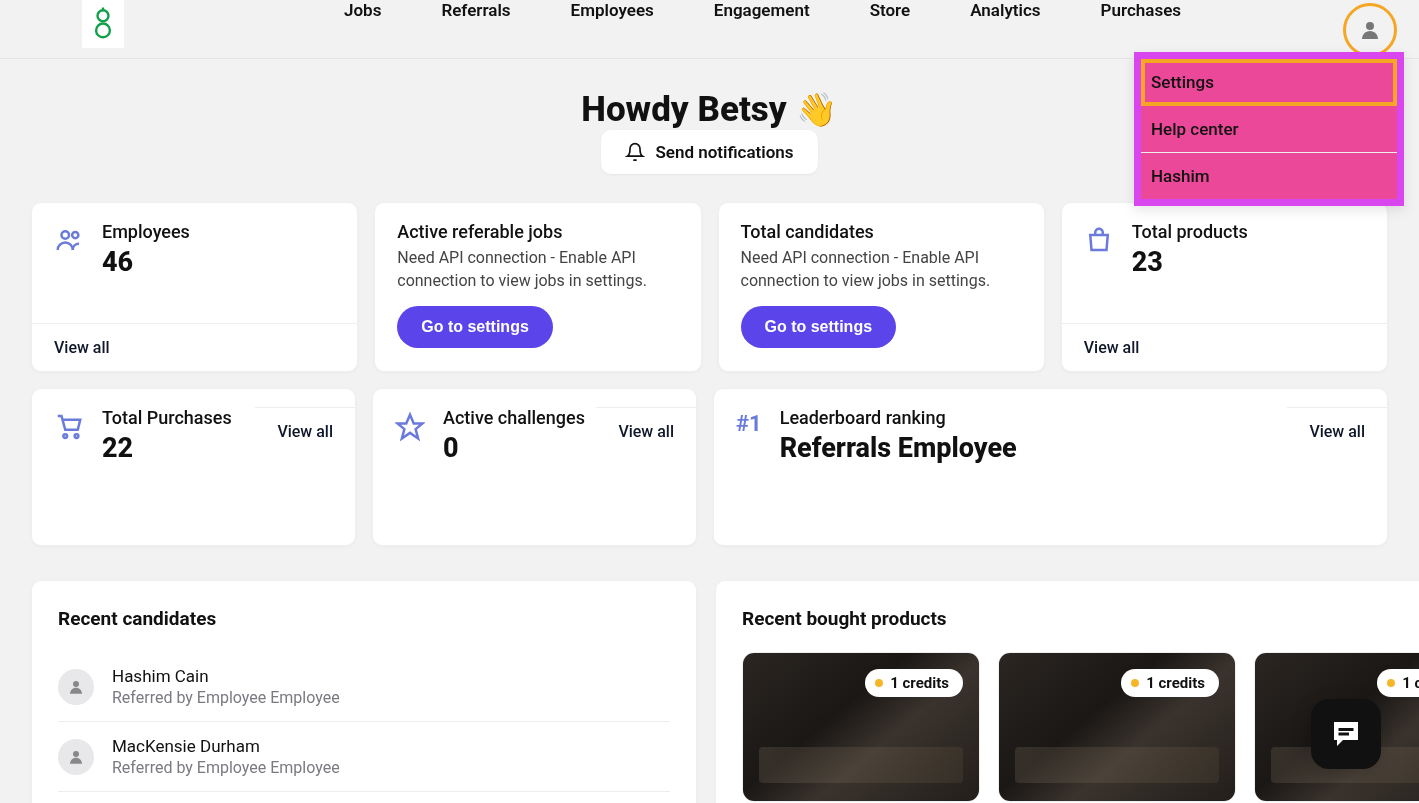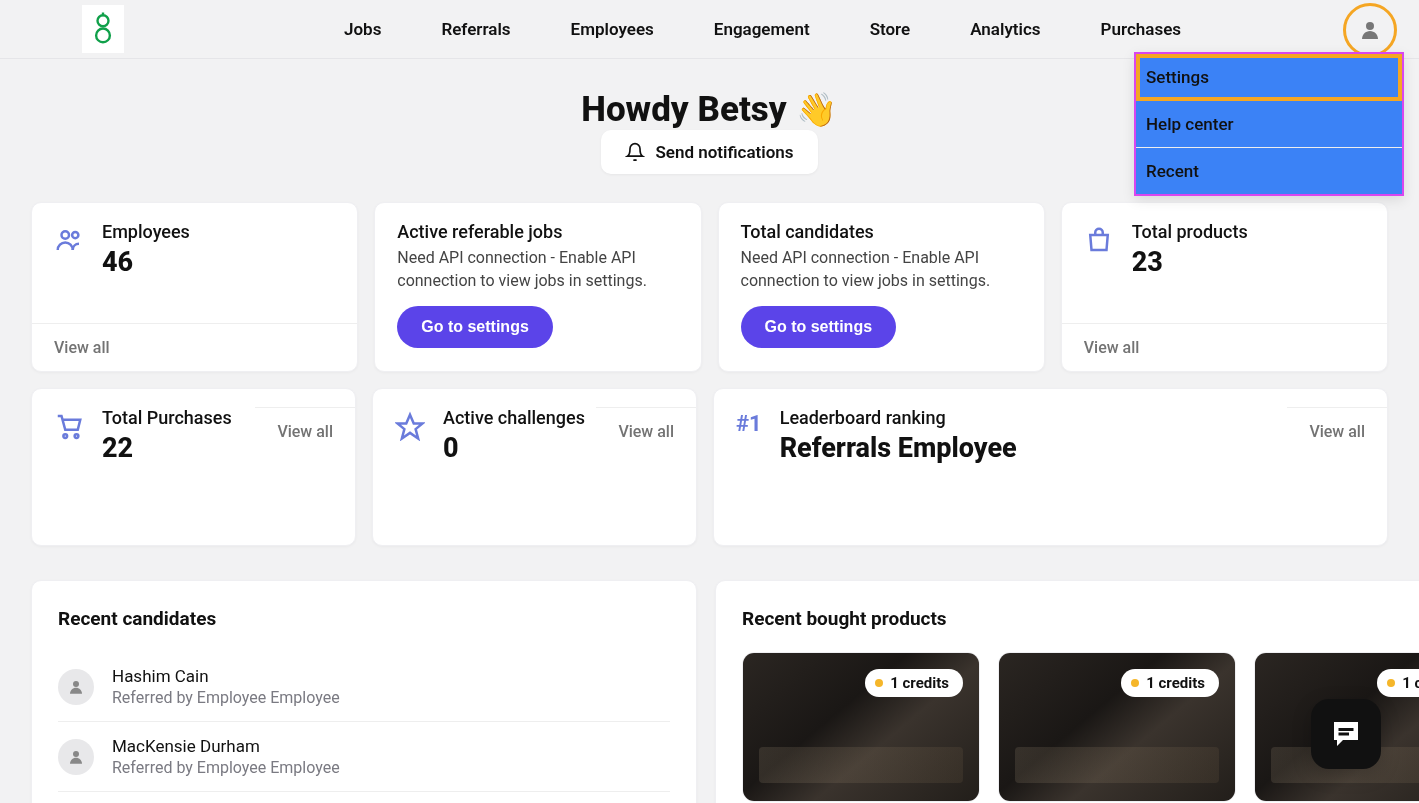--- a/index.html
+++ b/index.html
@@ -1,42 +1,42 @@
 <!DOCTYPE html>
 <html><head>
 <meta charset="utf-8">
 <style>
 * { margin:0; padding:0; box-sizing:border-box; }
 body { font-family: -apple-system, BlinkMacSystemFont, "Segoe UI", Roboto, Helvetica, Arial, sans-serif; background:#f2f2f3; color:#111; width:1419px; }
-.header { height:59px; background:#f2f2f3; border-bottom:1px solid #e5e5e8; display:flex; align-items:center; position:relative; }
+.header { height:59px; background:#f2f2f3; border-bottom:1px solid #e5e5e8; display:flex; position:relative; }
 .logo { width:42px; height:48px; background:#fff; margin-left:82px; display:flex; align-items:center; justify-content:center; }
 .logo svg { width:22px; height:34px; }
 .nav { display:flex; gap:0; margin-left:190px; }
 .nav-item { font-size:17px; font-weight:600; color:#111; padding:0 30px; cursor:pointer; }
 .avatar-wrap { position:absolute; right:22px; top:3px; width:54px; height:54px; border-radius:50%; border:3px solid #f5a623; display:flex; align-items:center; justify-content:center; cursor:pointer; }
 .avatar-inner { width:26px; height:26px; display:flex; align-items:center; justify-content:center; }
-.dropdown { position:absolute; top:52px; right:15px; width:270px; background:#3b82f6; box-shadow:0 4px 12px rgba(0,0,0,.1); border:2px solid #d946ef; z-index:10; }
+.dropdown { position:absolute; top:52px; right:15px; width:270px; background:#ec4899; box-shadow:0 4px 12px rgba(0,0,0,.1); border:7px solid #d946ef; z-index:10; }
 .dropdown-item { padding:13px 10px; font-size:17px; font-weight:500; color:#111; cursor:pointer; border-bottom:1px solid #eee; }
 .dropdown-item:last-child{border-bottom:none;}
 .dropdown-item.highlighted { outline:4px solid #f5a623; outline-offset:-4px; }
 .container { padding:30px 31px 0 31px; max-width:1419px; }
 .greeting-row { display:flex; align-items:center; justify-content:space-between; margin-bottom:28px;flex-direction:column; }
 .greeting { font-size:35px; font-weight:800; color:#111; display:flex; align-items:center; gap:10px; }
 .greeting-emoji { font-size:33px; }
 .notif-btn { background:#fff; border-radius:10px; padding:12px 24px; display:flex; align-items:center; gap:10px; font-size:17px; font-weight:600; color:#111; cursor:pointer; box-shadow:0 1px 3px rgba(0,0,0,.05); }
 .cards-grid { display:grid; grid-template-columns:repeat(4, 1fr); gap:16px; margin-bottom:16px; }
 .card { background:#fff; border-radius:10px; padding:18px 22px 0 22px; display:flex; flex-direction:column; min-height:170px; box-shadow:0 1px 3px rgba(0,0,0,.04); border:1px solid #efeff2; }
 .card-top { display:flex; gap:18px; flex:1; }
 .card-icon { width:30px; height:30px; flex-shrink:0; margin-top:4px; }
 .card-title { font-size:18px; font-weight:500; color:#111; margin-bottom:4px; }
 .card-value { font-size:27px; font-weight:800; color:#111; line-height:1.2; }
 .card-desc { font-size:16px; font-weight:400; color:#444; line-height:1.45; }
 .card-btn { background:#5b44e9; color:#fff; border:none; border-radius:100px; padding:12px 24px; font-size:16px; font-weight:700; cursor:pointer; align-self:flex-start; margin-top:14px; }
 .card-footer { border-top:1px solid #eee; margin:0 -22px; padding:14px 22px; }
-.card-footer a { color:#737373; font-size:16px; font-weight:500; text-decoration:none; cursor:pointer; }
+.card-footer a { color:#0f172a; font-size:16px; font-weight:500; text-decoration:none; cursor:pointer; }
 .cards-row2 { display:grid; grid-template-columns:325px 325px 1fr; gap:16px; margin-bottom:34px; }
 .card-wide { background:#fff; border-radius:10px; padding:18px 22px 0 22px; display:flex; flex-direction:row; min-height:158px; box-shadow:0 1px 3px rgba(0,0,0,.04); border:1px solid #efeff2; }
 .leaderboard-icon { color:#6a7bdb; font-size:22px; font-weight:700; margin-top:4px; flex-shrink:0; }
 .bottom-row { display:grid; grid-template-columns:666px 1fr; gap:18px; }
 .panel { background:#fff; border-radius:10px; padding:26px 26px 0 26px; box-shadow:0 1px 3px rgba(0,0,0,.04); border:1px solid #efeff2; }
 .panel-title { font-size:19px; font-weight:700; color:#111; margin-bottom:22px; }
 .cand-item { display:flex; align-items:center; gap:18px; padding:14px 0; border-bottom:1px solid #eee; }
 .cand-item:first-of-type{padding-top:0;}
 .cand-item:last-child{border-bottom:none;}
 .cand-avatar { width:36px; height:36px; border-radius:50%; background:#e8e8ea; display:flex; align-items:center; justify-content:center; flex-shrink:0; }
@@ -74,21 +74,21 @@
     <div class="avatar-inner">
       <svg width="24" height="24" viewBox="0 0 24 24">
           <circle cx="12" cy="8" r="4" fill="#777"></circle>
           <path d="M4 21c0-4.4 3.6-8 8-8s8 3.6 8 8" fill="#777"></path>
         </svg>
     </div>
   </div>
   <div class="dropdown">
     <div class="dropdown-item highlighted">Settings</div>
     <div class="dropdown-item">Help center</div>
-    <div class="dropdown-item">Recent</div>
+    <div class="dropdown-item">Hashim</div>
   </div>
 </div>
 
 <div class="container">
 
   <div class="greeting-row">
     <div class="greeting">
       <span>Howdy Betsy</span>
       <span class="greeting-emoji">👋</span>
     </div>

